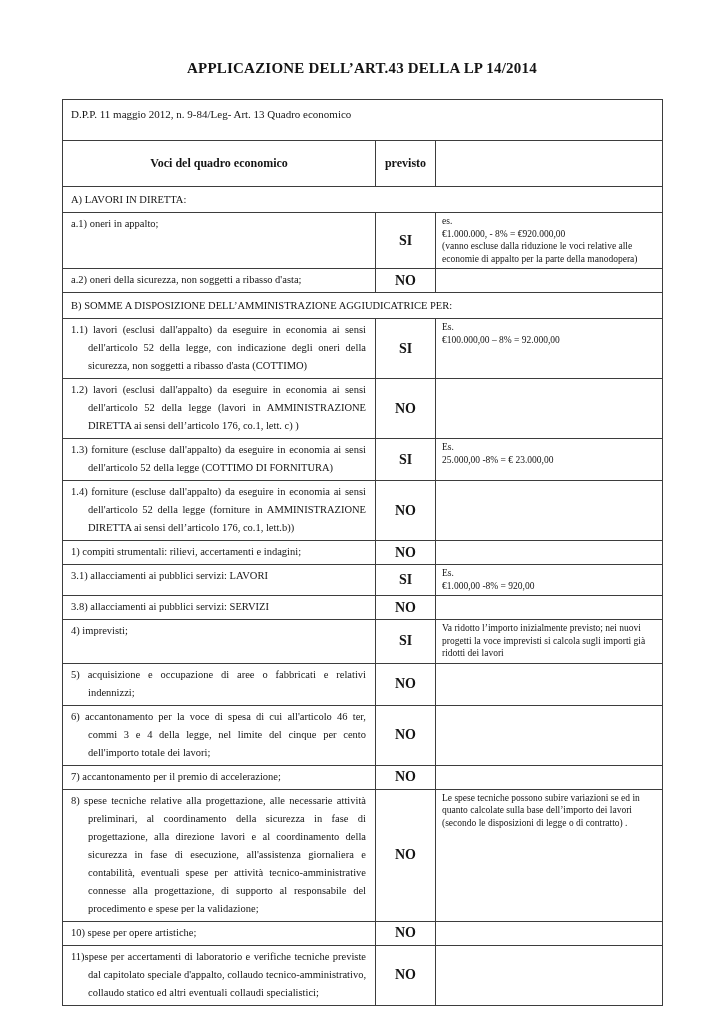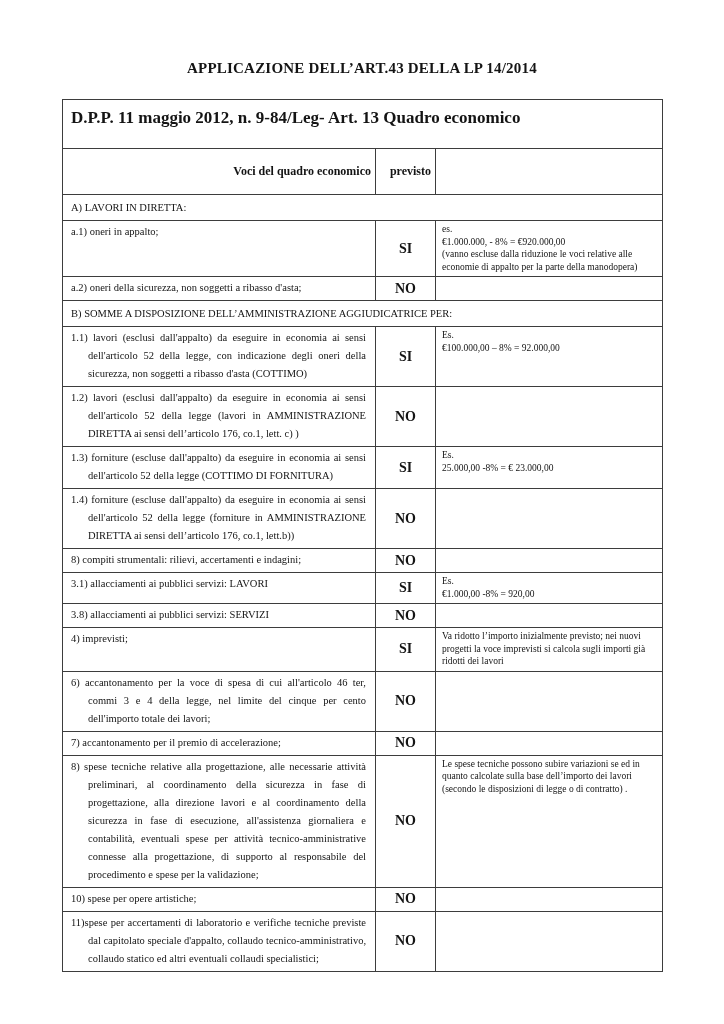--- a/index.html
+++ b/index.html
@@ -5,22 +5,22 @@
   * { box-sizing: border-box; }
   html, body { margin: 0; padding: 0; }
   body { background: #ffffff; font-family: "Liberation Serif", serif; color: #141414; }
   .page { width: 724px; height: 1024px; background: #ffffff; overflow: hidden; position: relative; }
   .doc-title { padding-top: 60px; text-align: center; font-weight: bold; font-size: 15px; letter-spacing: 0.2px; }
   table.quadro { border-collapse: collapse; table-layout: fixed; width: 600px; margin: 22px 0 0 62px; }
   table.quadro td { border: 1px solid #3d3d3d; }
   col.c1 { width: 313px; }
   col.c2 { width: 60px; }
   col.c3 { width: 227px; }
-  td.dpp { font-weight: bold; font-size: 17px; padding: 8px 8px 20px 8px; vertical-align: top; }
-  td.colhead { font-weight: bold; font-size: 12px; text-align: right; vertical-align: middle; padding: 15px 4px; }
+  td.dpp { font-weight: normal; font-size: 11px; padding: 8px 8px 20px 8px; vertical-align: top; }
+  td.colhead { font-weight: bold; font-size: 12px; text-align: center; vertical-align: middle; padding: 15px 4px; }
   td.section { font-size: 10.5px; padding: 7px 8px; vertical-align: middle; }
   td.voce { font-size: 10.5px; line-height: 18px; padding: 2px 9px 3px 8px; vertical-align: top; text-align: justify; }
   td.voce p { margin: 0; padding-left: 17px; text-indent: -17px; }
   td.rid { font-weight: bold; font-size: 14px; text-align: center; vertical-align: middle; }
   td.note { font-size: 9.5px; line-height: 12.5px; padding: 2px 6px 3px 6px; vertical-align: top; white-space: pre-line; text-align: left; }
 </style>
 </head>
 <body>
 
 <div class="page">
@@ -100,21 +100,21 @@
     <tr>
       <td class="voce">
             <p>1.4) forniture (escluse dall'appalto) da eseguire in economia ai sensi dell'articolo 52 della legge (forniture in AMMINISTRAZIONE DIRETTA ai sensi dell’articolo 176, co.1, lett.b))</p>
           </td>
       <td class="rid">NO</td>
       <td class="note"></td>
     </tr>
 
     <tr>
       <td class="voce">
-            <p>8) compiti strumentali: rilievi, accertamenti e indagini;</p>
+            <p>1) compiti strumentali: rilievi, accertamenti e indagini;</p>
           </td>
       <td class="rid">NO</td>
       <td class="note"></td>
     </tr>
 
     <tr>
       <td class="voce">
             <p>3.1) allacciamenti ai pubblici servizi: LAVORI</p>
           </td>
       <td class="rid">SI</td>
@@ -131,20 +131,27 @@
     </tr>
 
     <tr>
       <td class="voce">
             <p>4) imprevisti;</p>
           </td>
       <td class="rid">SI</td>
       <td class="note">Va ridotto l’importo inizialmente previsto;  nei nuovi progetti la voce imprevisti si calcola sugli importi già ridotti dei lavori</td>
     </tr>
 
+    <tr>
+      <td class="voce">
+            <p>5) acquisizione e occupazione di aree o fabbricati e relativi indennizzi;</p>
+          </td>
+      <td class="rid">NO</td>
+      <td class="note"></td>
+    </tr>
 
     <tr>
       <td class="voce">
             <p>6) accantonamento per la voce di spesa di cui all'articolo 46 ter, commi 3 e 4 della legge, nel limite del cinque per cento dell'importo totale dei lavori;</p>
           </td>
       <td class="rid">NO</td>
       <td class="note"></td>
     </tr>
 
     <tr>

